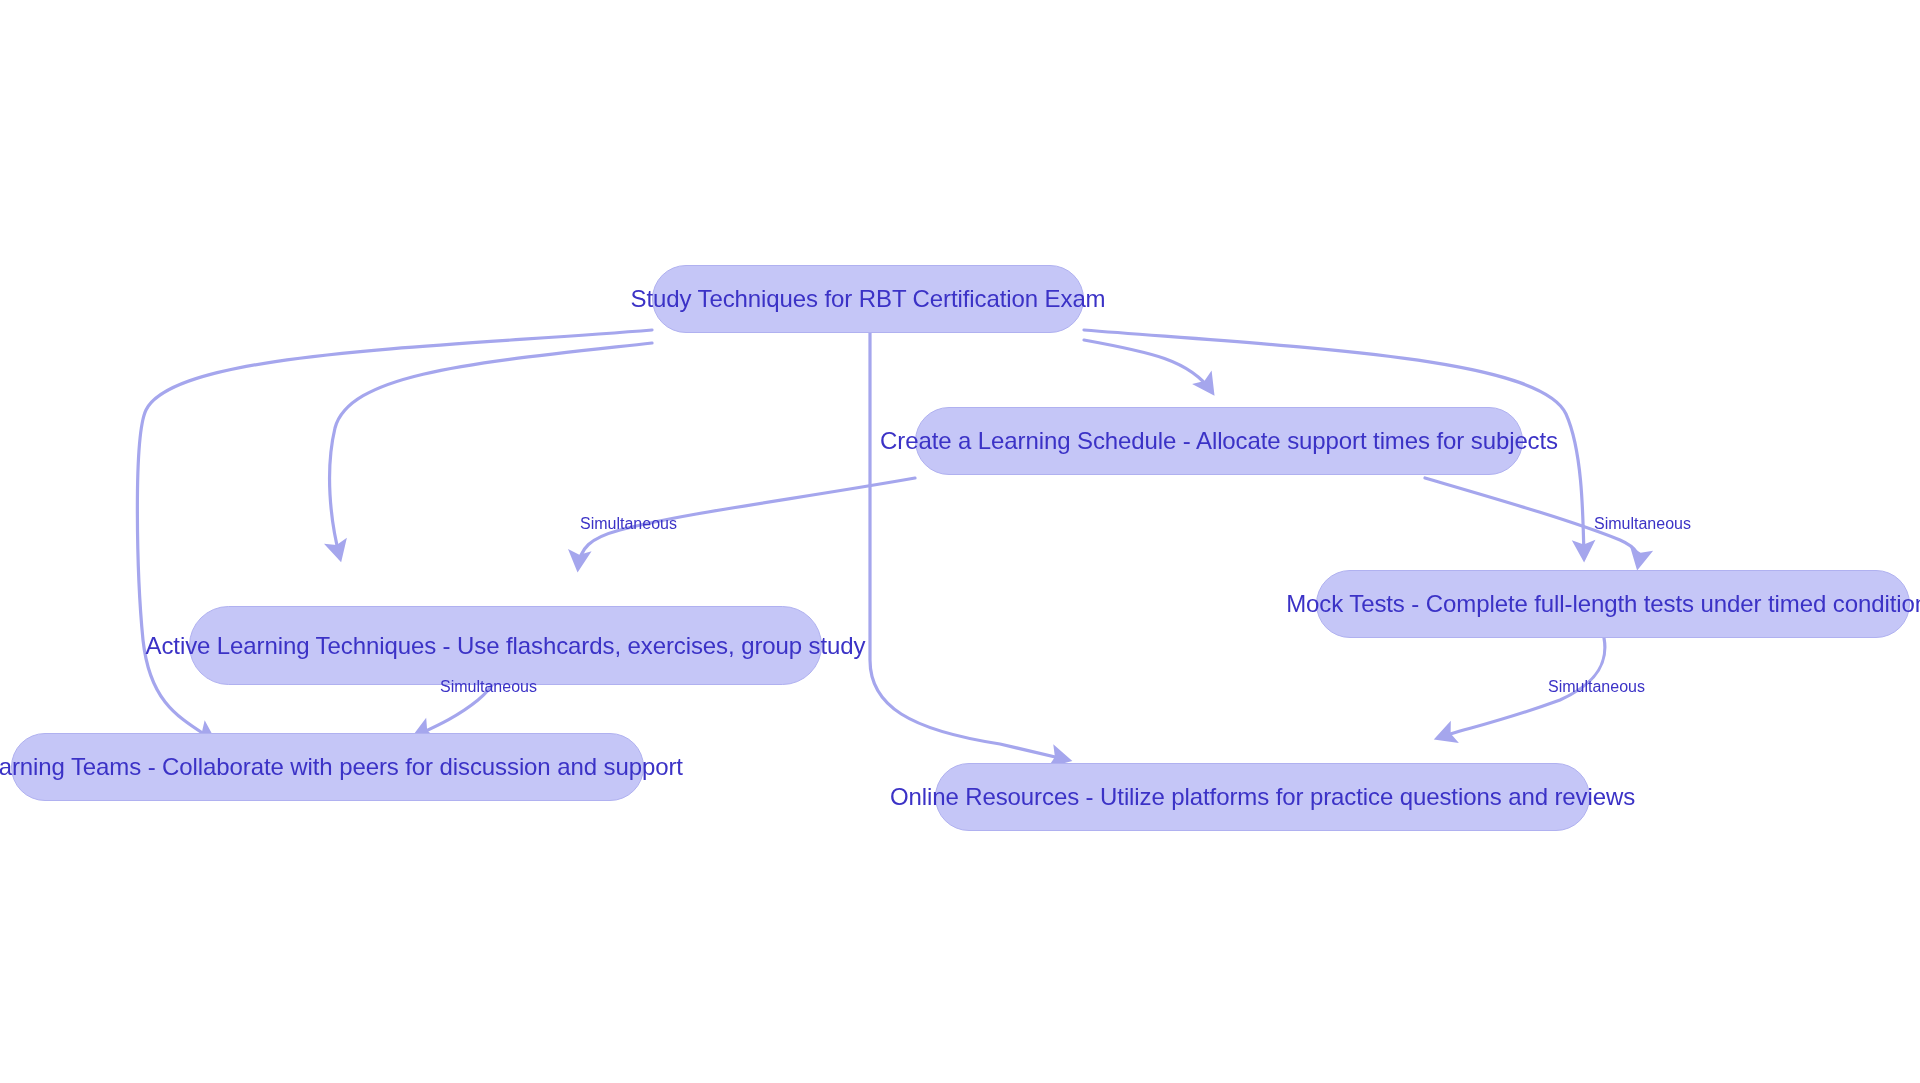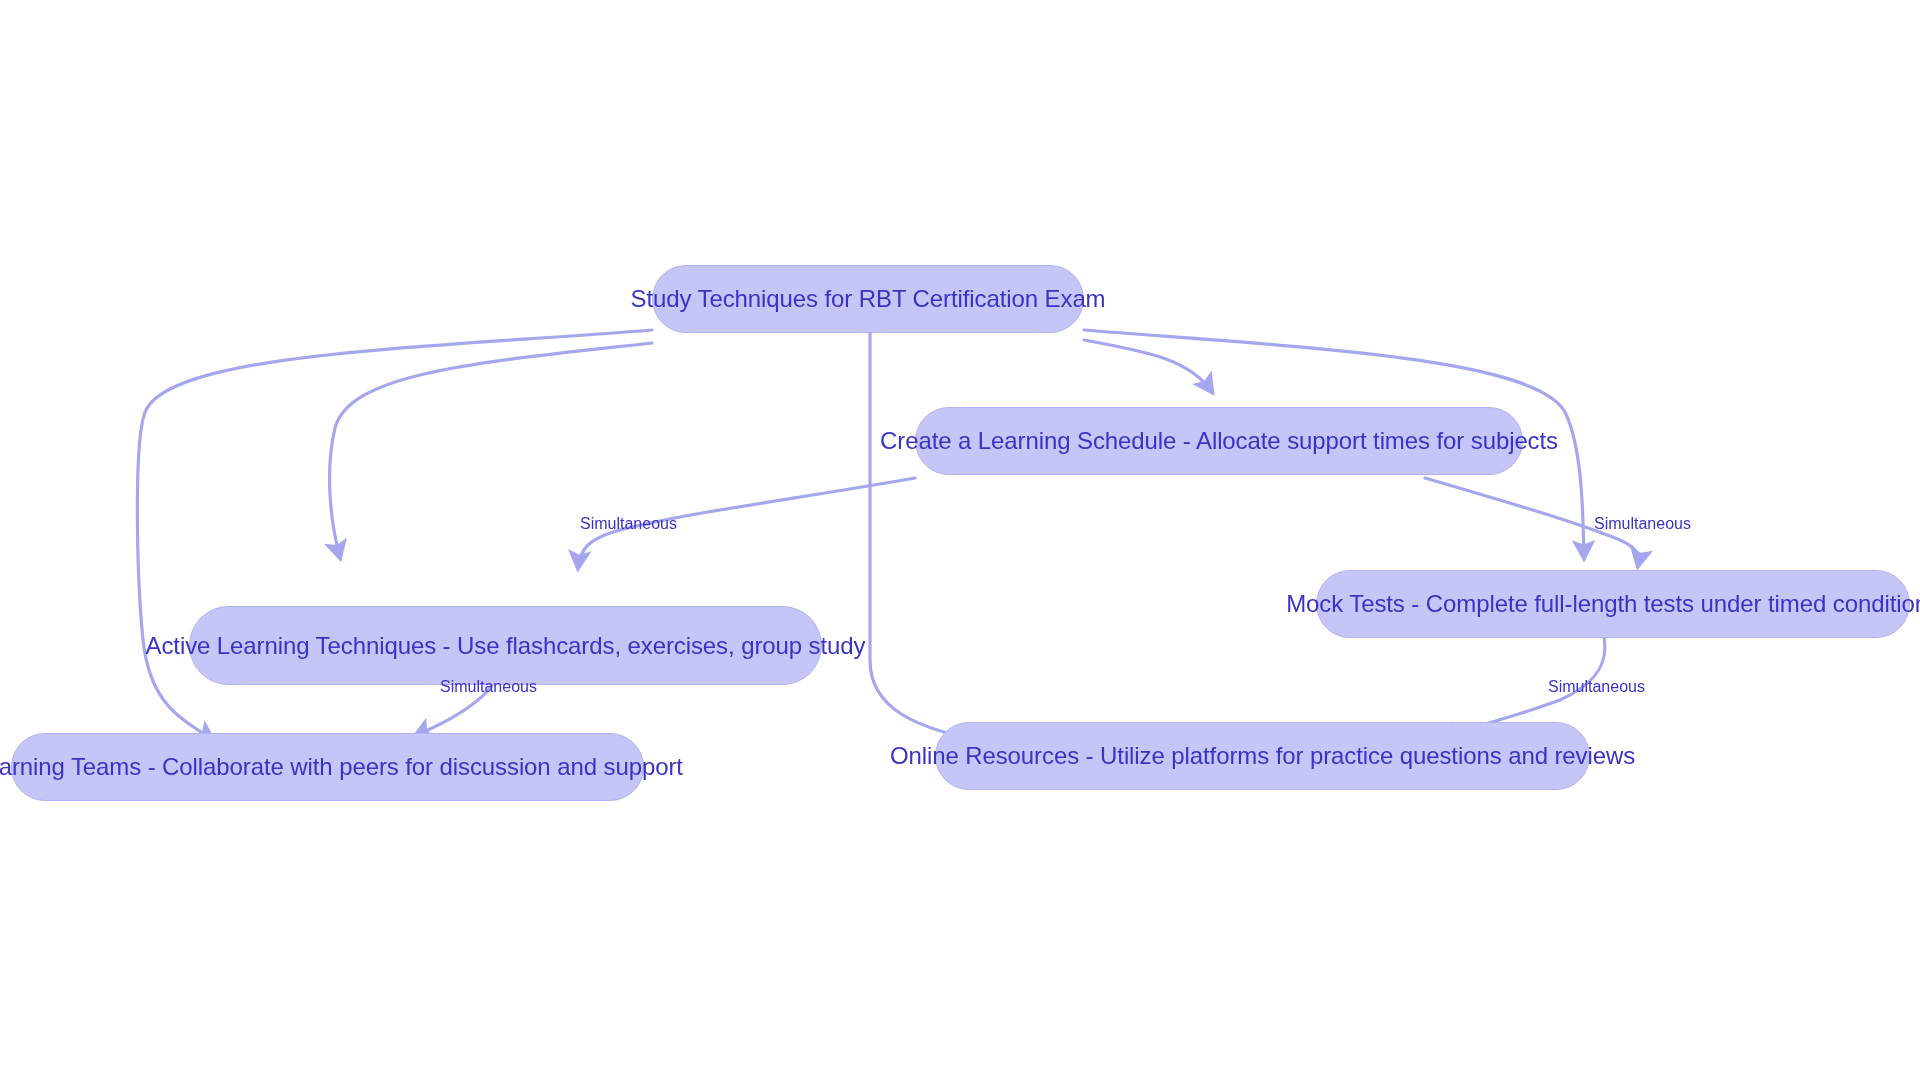--- a/index.html
+++ b/index.html
@@ -99,21 +99,21 @@
       </div>
       <div class="node" style="left: 189px; top: 570px; width: 633px; height: 79px; margin-top: 36px;">
         <span>Active Learning Techniques - Use flashcards, exercises, group study</span>
       </div>
       <div class="node" style="left: 1316px; top: 570px; width: 594px; height: 68px;">
         <span>Mock Tests - Complete full-length tests under timed conditions</span>
       </div>
       <div class="node" style="left: 11px; top: 733px; width: 633px; height: 68px;">
         <span>Learning Teams - Collaborate with peers for discussion and support</span>
       </div>
-      <div class="node" style="left: 935px; top: 722px; width: 655px; height: 68px;">
+      <div class="node" style="left: 935px; top: 763px; width: 655px; height: 68px;">
         <span>Online Resources - Utilize platforms for practice questions and reviews</span>
       </div>
     </div>
   <div id="label-layer">
       <div class="edge-label" style="left: 580px; top: 515px;">Simultaneous</div>
       <div class="edge-label" style="left: 1594px; top: 515px;">Simultaneous</div>
       <div class="edge-label" style="left: 440px; top: 678px;">Simultaneous</div>
       <div class="edge-label" style="left: 1548px; top: 678px;">Simultaneous</div>
     </div>
 

